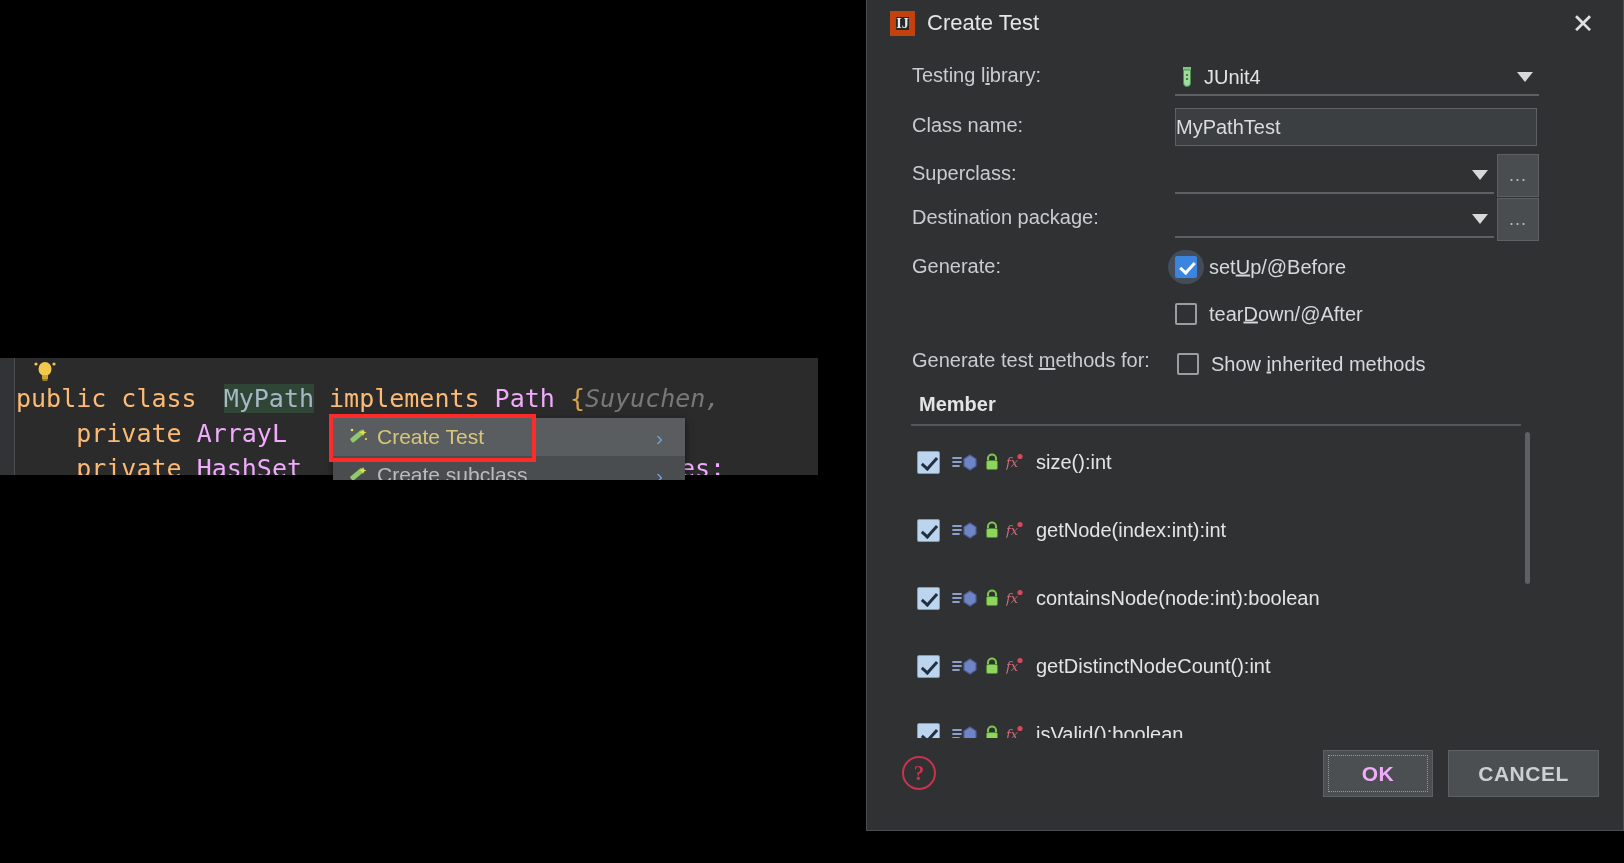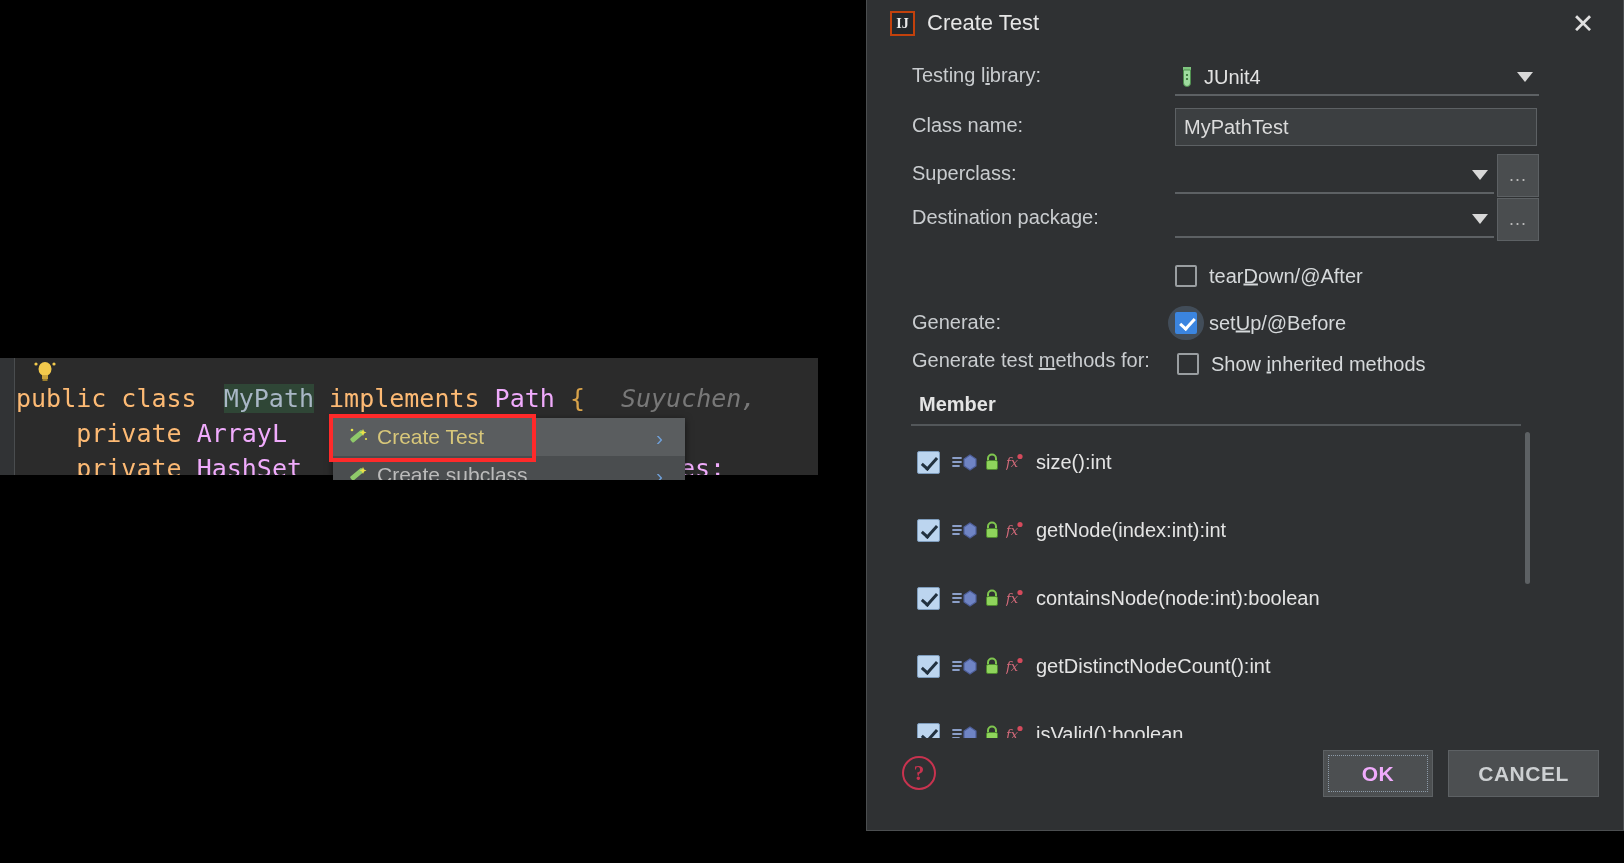--- a/index.html
+++ b/index.html
@@ -74,21 +74,21 @@
     background: #2f3133;
     border-left: 1px solid #4b4e50;
     border-right: 1px solid #4b4e50;
     border-bottom: 1px solid #4b4e50;
   }
   .dlg-inner { position: absolute; left: 10px; top: 0; right: 10px; bottom: 10px;
                background: #2f3133; }
   .titlebar { position: relative; height: 48px; }
   .ij-icon {
     position: absolute; left: 13px; top: 11px; width: 25px; height: 25px;
-    border: 2px solid #c2410c; background: #24282b;
+    border: 6px solid #c2410c; background: #24282b;
     display: flex; align-items: center; justify-content: center;
     font-family: "Liberation Serif", serif; font-size: 14px;
     color: #e8e8e8; font-weight: bold; line-height: 1;
   }
   .dlg-title {
     position: absolute; left: 50px; top: 10px;
     font-size: 22px; color: #e6e6e6;
   }
   .close-btn {
     position: absolute; right: 14px; top: 8px; width: 32px; height: 32px;
@@ -110,21 +110,21 @@
   .combo-val { font-size: 20px; color: #e2e2e2; }
   .combo-caret {
     position: absolute; right: 6px; top: 50%; transform: translateY(-50%);
     width: 0; height: 0; border-left: 8px solid transparent;
     border-right: 8px solid transparent; border-top: 10px solid #d8d8d8;
   }
 
   .textfield {
     position: absolute; left: 298px; top: 2px; width: 362px; height: 38px;
     background: #3c3f41; border: 1px solid #5d6164;
-    display: flex; align-items: center; padding-left: 8px;
+    display: flex; align-items: center; padding-left: 0;
     font-size: 20px; color: #dcdcdc;
   }
 
   .combo-short {
     position: absolute; left: 298px; top: 4px; width: 319px; height: 36px;
     border-bottom: 2px solid #5d6164;
   }
   .browse-btn {
     position: absolute; left: 620px; top: 0px; width: 42px; height: 43px;
     background: #4a4d4f; border: 1px solid #5d6164;
@@ -226,21 +226,21 @@
     <div class="bulb-icon">
       <svg viewBox="0 0 26 22" width="26" height="22">
         <ellipse cx="13" cy="9" rx="6.5" ry="7" fill="#f2c94c"></ellipse>
         <rect x="10" y="15" width="6" height="4" fill="#c9a23a"></rect>
         <rect x="10.5" y="19" width="5" height="2" fill="#9d7f2c"></rect>
         <circle cx="4" cy="4" r="1.6" fill="#f2c94c"></circle>
         <circle cx="22" cy="4" r="1.6" fill="#f2c94c"></circle>
       </svg>
     </div>
 
-    <div class="code-line cl1"><span class="kw">public </span><span class="kw">class </span><span class="clsHL">MyPath</span><span class="kw"> implements</span><span class="cls"> Path </span><span class="br">{</span><span class="blame" style="margin-left:36px">Suyuchen,</span></div>
+    <div class="code-line cl1"><span class="kw">public </span><span class="kw">class </span><span class="clsHL">MyPath</span><span class="kw"> implements</span><span class="cls"> Path </span><span class="br">{</span><span class="blame" style="">Suyuchen,</span></div>
 
     <div class="code-line cl2"><span class="kw">    private </span><span class="cls">ArrayL</span></div>
 
     <div class="code-line cl3"><span class="kw">    private </span><span class="cls">HashSet</span></div>
 
     <div class="code-line cl3" style="left:680px"><span class="cls">es;</span></div>
   </div>
 
   <div class="ctx-menu">
     <div class="ctx-item selected">
@@ -311,30 +311,30 @@
         </div>
 
         <div class="row" style="height:52px">
           <div class="lbl" style="top:10px">Destination package:</div>
           <div class="combo-short" style="top:6px">
             <span class="combo-caret"></span>
           </div>
           <div class="browse-btn" style="top:2px">...</div>
         </div>
 
-        <div class="chk-row" style="height:56px">
-          <div class="chk-box"></div>
-          <div class="chk-lbl"><span>tear</span><u>D</u><span>own/@After</span></div>
-        </div>
-
         <div class="chk-row" style="height:38px">
           <div class="lbl" style="top:7px">Generate:</div>
           <div class="chk-focus"></div>
           <div class="chk-box checked"></div>
           <div class="chk-lbl"><span>set</span><u>U</u><span>p/@Before</span></div>
+        </div>
+
+        <div class="chk-row" style="height:56px">
+          <div class="chk-box"></div>
+          <div class="chk-lbl"><span>tear</span><u>D</u><span>own/@After</span></div>
         </div>
 
         <div class="chk-row" style="height:44px">
           <div class="lbl" style="top:7px"><span>Generate test </span><u>m</u><span>ethods for:</span></div>
           <div class="chk-box" style="left:300px"></div>
           <div class="chk-lbl" style="left:334px"><span>Show </span><u>i</u><span>nherited methods</span></div>
         </div>
       </div>
 
       <div class="member-head">Member</div>

